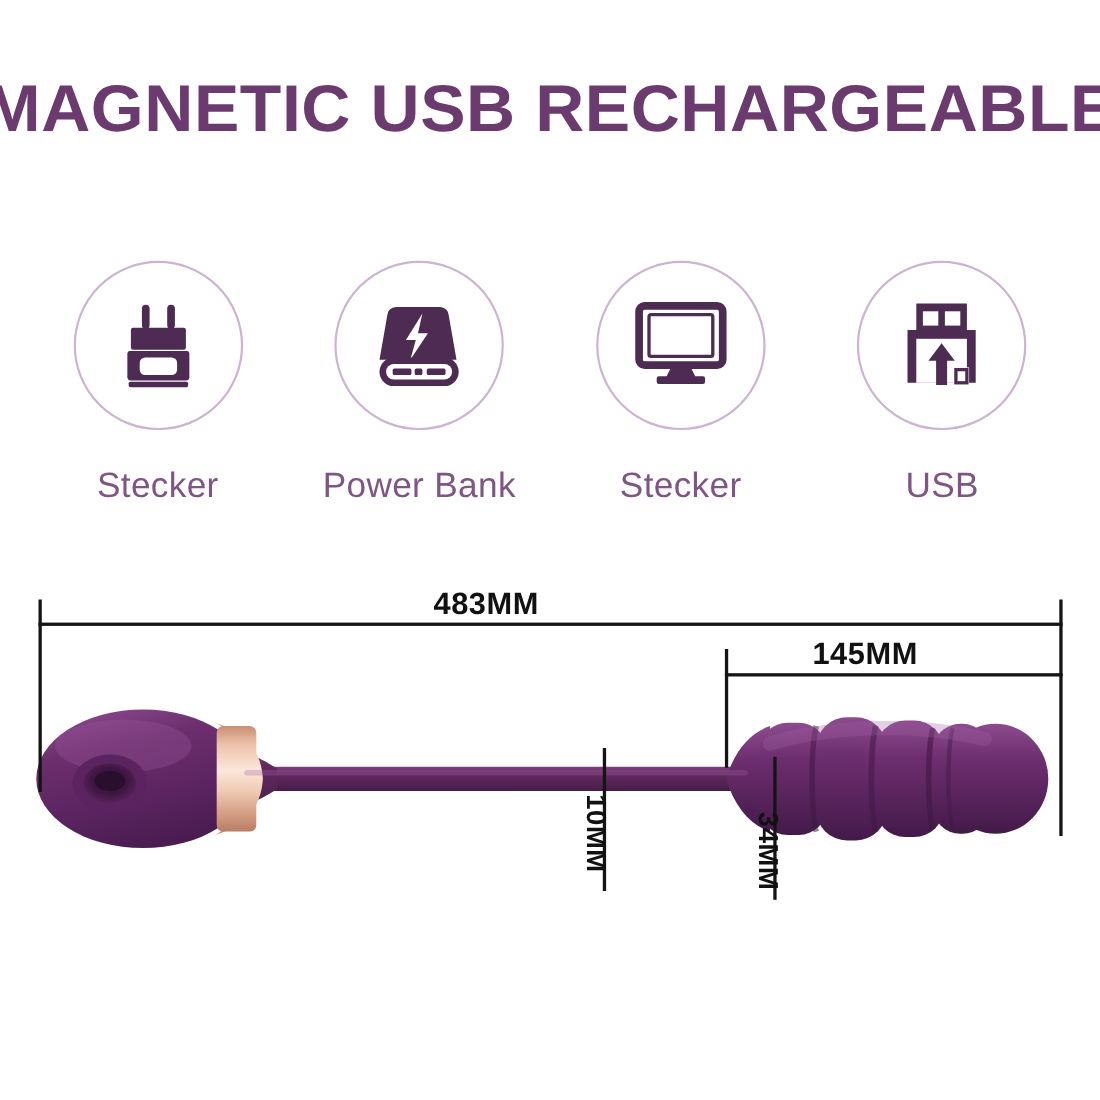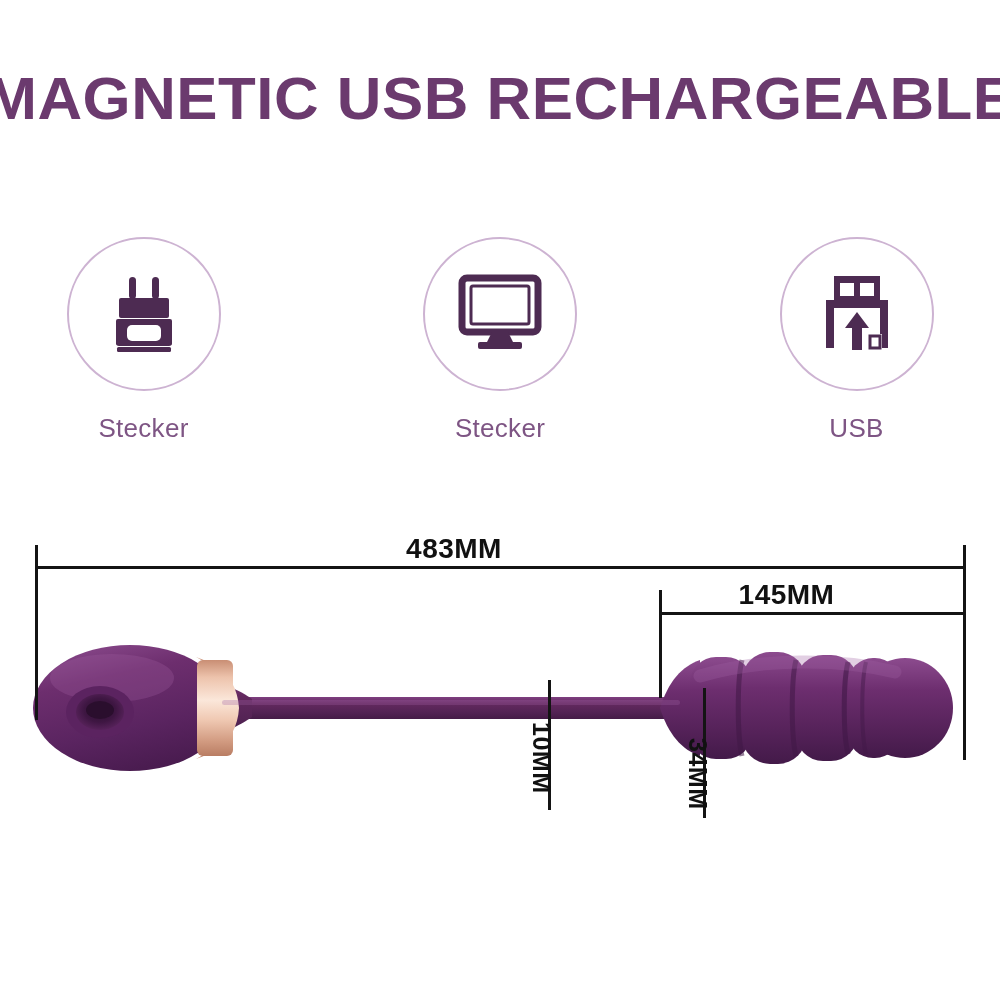--- a/index.html
+++ b/index.html
@@ -57,22 +57,22 @@
     width: 154px;
     height: 154px;
     border-radius: 50%;
     border: 2px solid #cdb3d2;
     display: flex;
     align-items: center;
     justify-content: center;
     background: #ffffff;
   }
   .feature-label {
-    margin-top: 22px;
-    font-size: 26px;
+    margin-top: 32px;
+    font-size: 32px;
     color: #7e5584;
     font-family: "Liberation Sans", sans-serif;
     font-weight: normal;
     letter-spacing: 0.3px;
     white-space: nowrap;
   }
 
   
   #diagram {
     position: absolute;
@@ -107,21 +107,21 @@
     font-size: 25px;
     letter-spacing: 0.5px;
     transform-origin: left top;
     transform: rotate(90deg);
   }
 
   
   #dim-483-line   { left: 35px;  top: 66px;  width: 931px; }
   #dim-483-tick-l { left: 35px;  top: 45px;  height: 175px; }
   #dim-483-tick-r { left: 963px; top: 45px;  height: 215px; }
-  #dim-483-text   { left: 12px;   top: 33px;  width: 884px; text-align: center; }
+  #dim-483-text   { left: 0px;   top: 33px;  width: 884px; text-align: center; }
 
   
   #dim-145-line   { left: 659px; top: 112px; width: 307px; }
   #dim-145-tick-l { left: 659px; top: 90px;  height: 108px; }
   #dim-145-text   { left: 659px; top: 79px;  width: 255px; text-align: center; }
 
   
   #dim-10-tick    { left: 548px; top: 180px; height: 130px; }
   #dim-10-text    { left: 556px; top: 222px; }
 
@@ -164,20 +164,41 @@
             <rect x="26" y="56" width="34" height="16" rx="5" fill="#ffffff"></rect>
 
             <rect x="16" y="78" width="54" height="5" rx="1.5"></rect>
           </g>
         </svg>
       </span>
     </div>
     <div class="feature-label">Stecker</div>
   </div>
 
+  <div class="feature-item">
+    <div class="feature-circle">
+      <span>
+        <svg width="90" height="86" viewBox="0 0 90 86" aria-hidden="true">
+          <g fill="#4d2b52">
+
+            <path d="M26 10 h38 a8 8 0 0 1 8 8 l7 40 h-70 l7 -40 a8 8 0 0 1 8 -8 z"></path>
+
+            <path d="M48 16 L33 40 h9 l-5 18 L53 34 h-9 z" fill="#ffffff"></path>
+
+            <rect x="9" y="56" width="72" height="26" rx="13"></rect>
+            <rect x="15" y="62" width="60" height="14" rx="7" fill="#ffffff"></rect>
+            <rect x="21" y="66" width="17" height="6" rx="1.5"></rect>
+            <rect x="41" y="66" width="7" height="6" rx="1.5"></rect>
+            <rect x="52" y="66" width="17" height="6" rx="1.5"></rect>
+          </g>
+        </svg>
+      </span>
+    </div>
+    <div class="feature-label">Power Bank</div>
+  </div>
 
   <div class="feature-item">
     <div class="feature-circle">
       <span>
         <svg width="92" height="84" viewBox="0 0 92 84" aria-hidden="true">
           <g fill="none" stroke="#4d2b52">
             <rect x="8" y="8" width="76" height="54" rx="5" stroke-width="7"></rect>
             <rect x="17" y="16" width="58" height="38" rx="2" stroke-width="3"></rect>
           </g>
           <g fill="#4d2b52">

